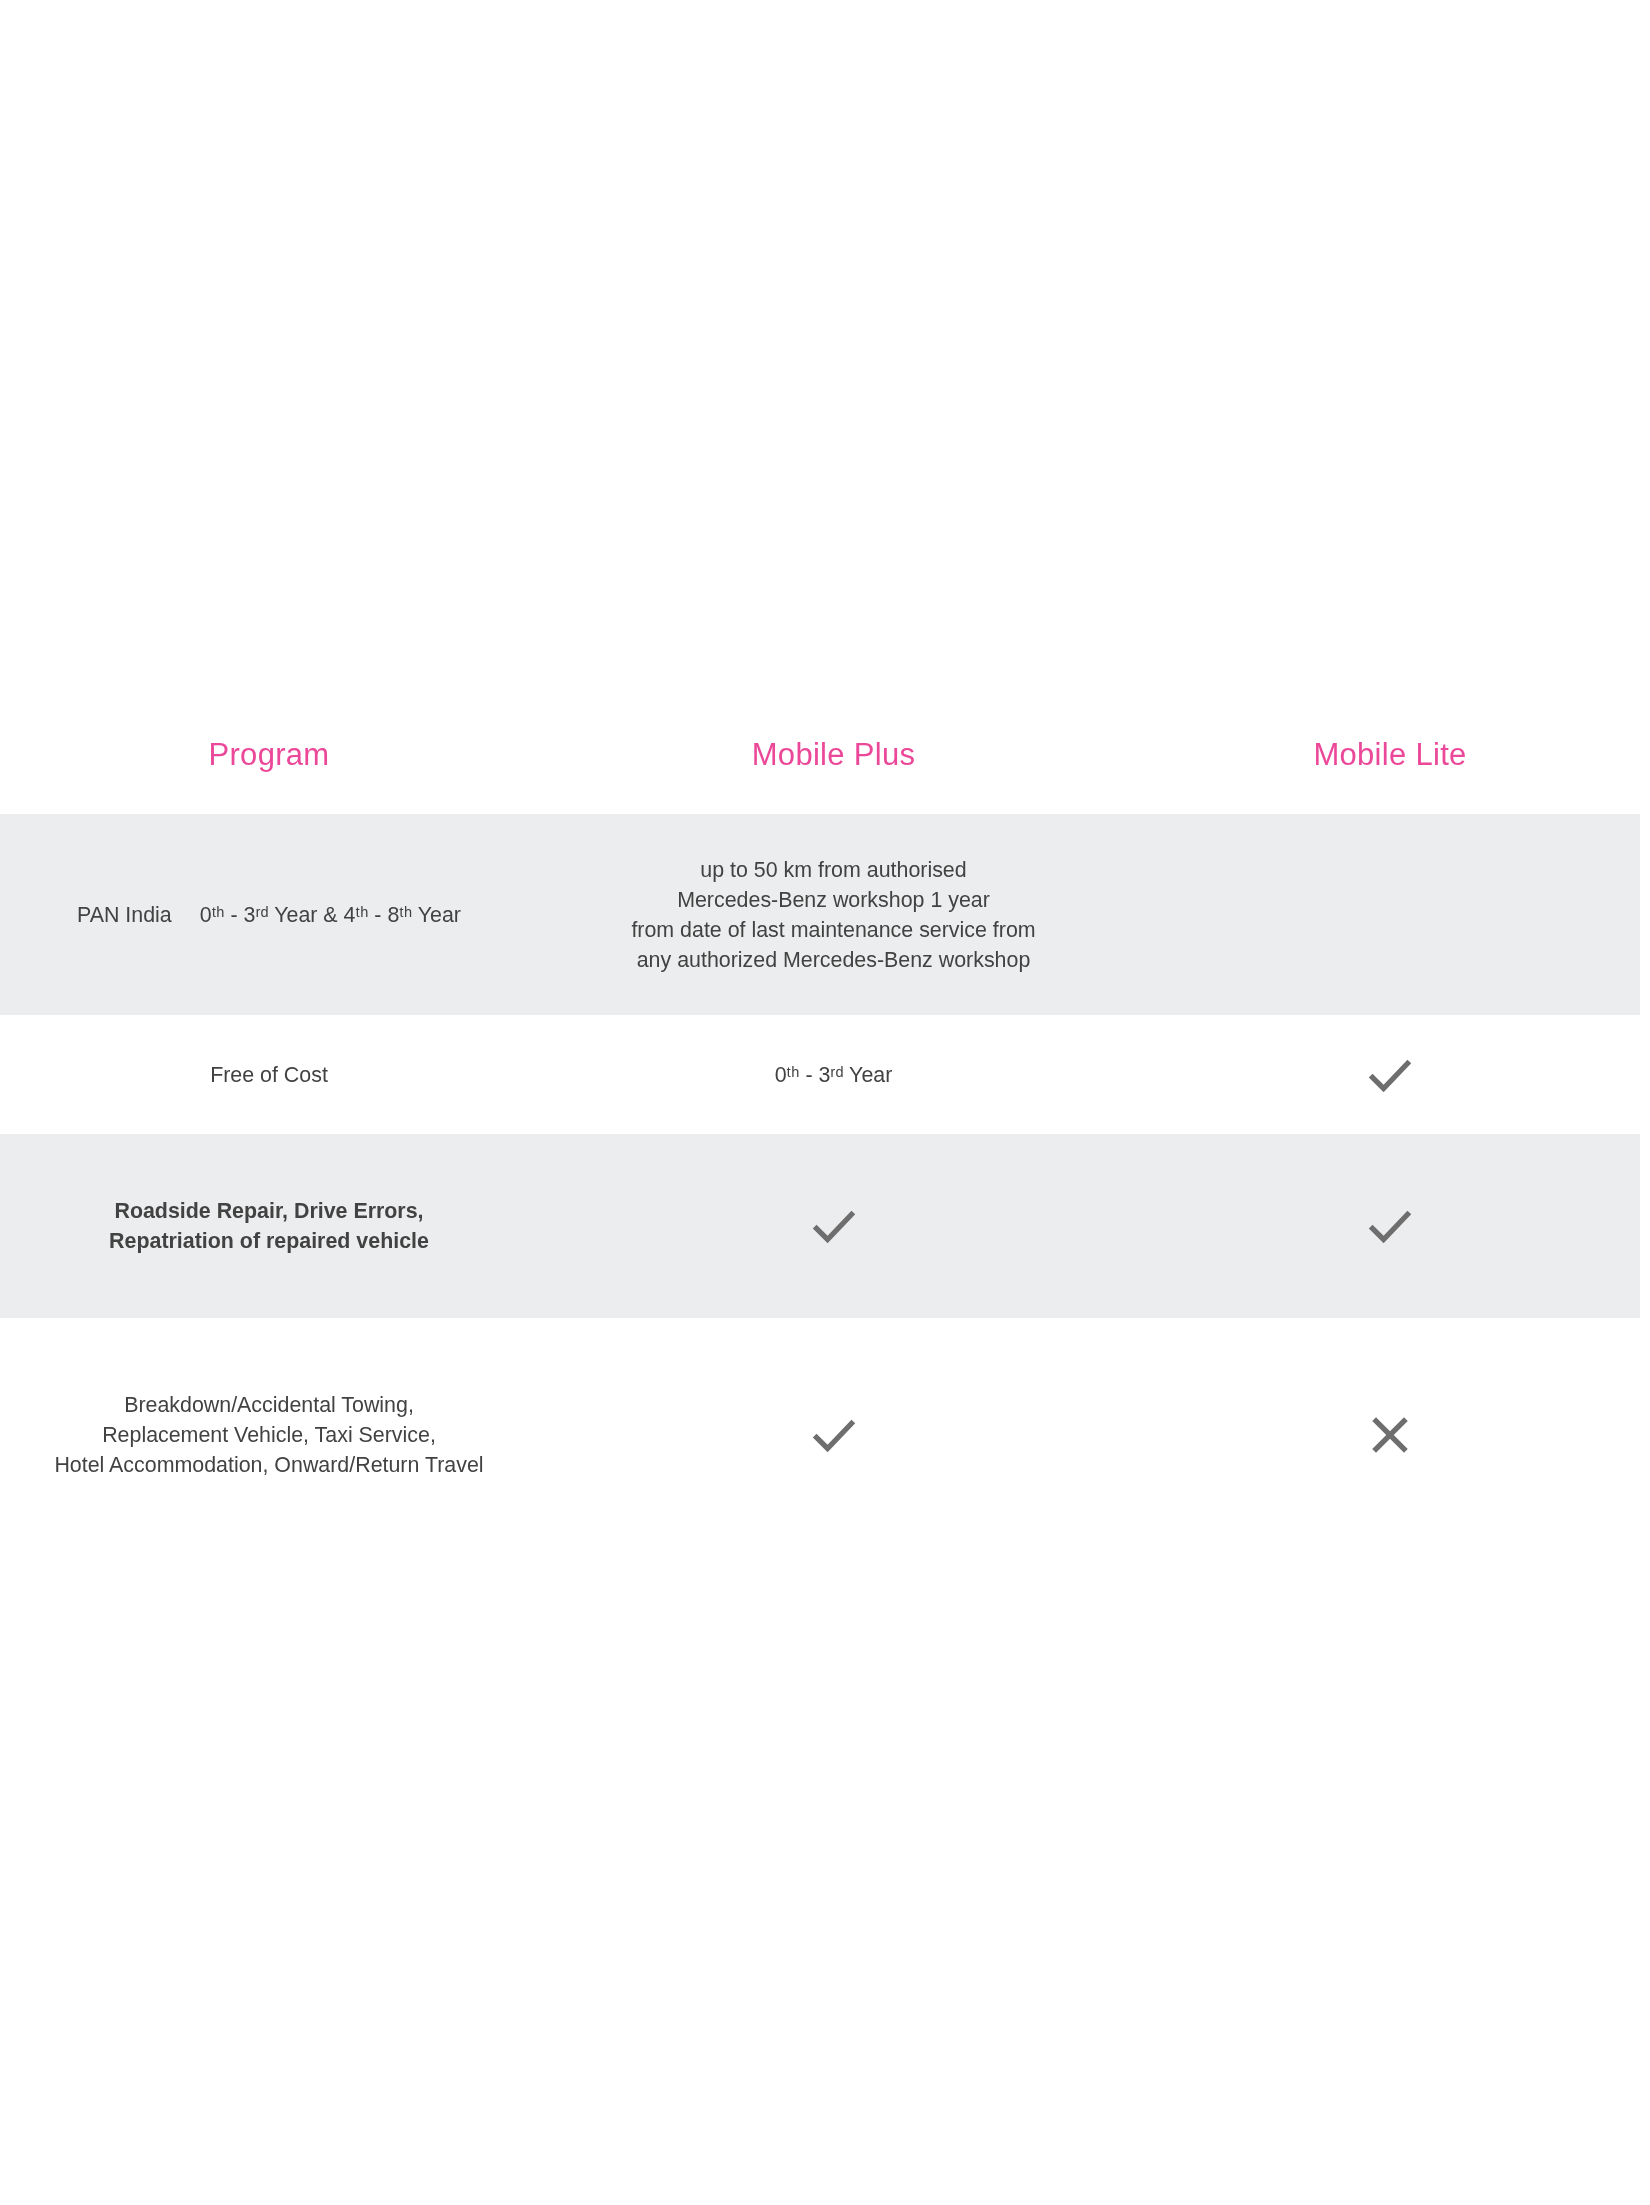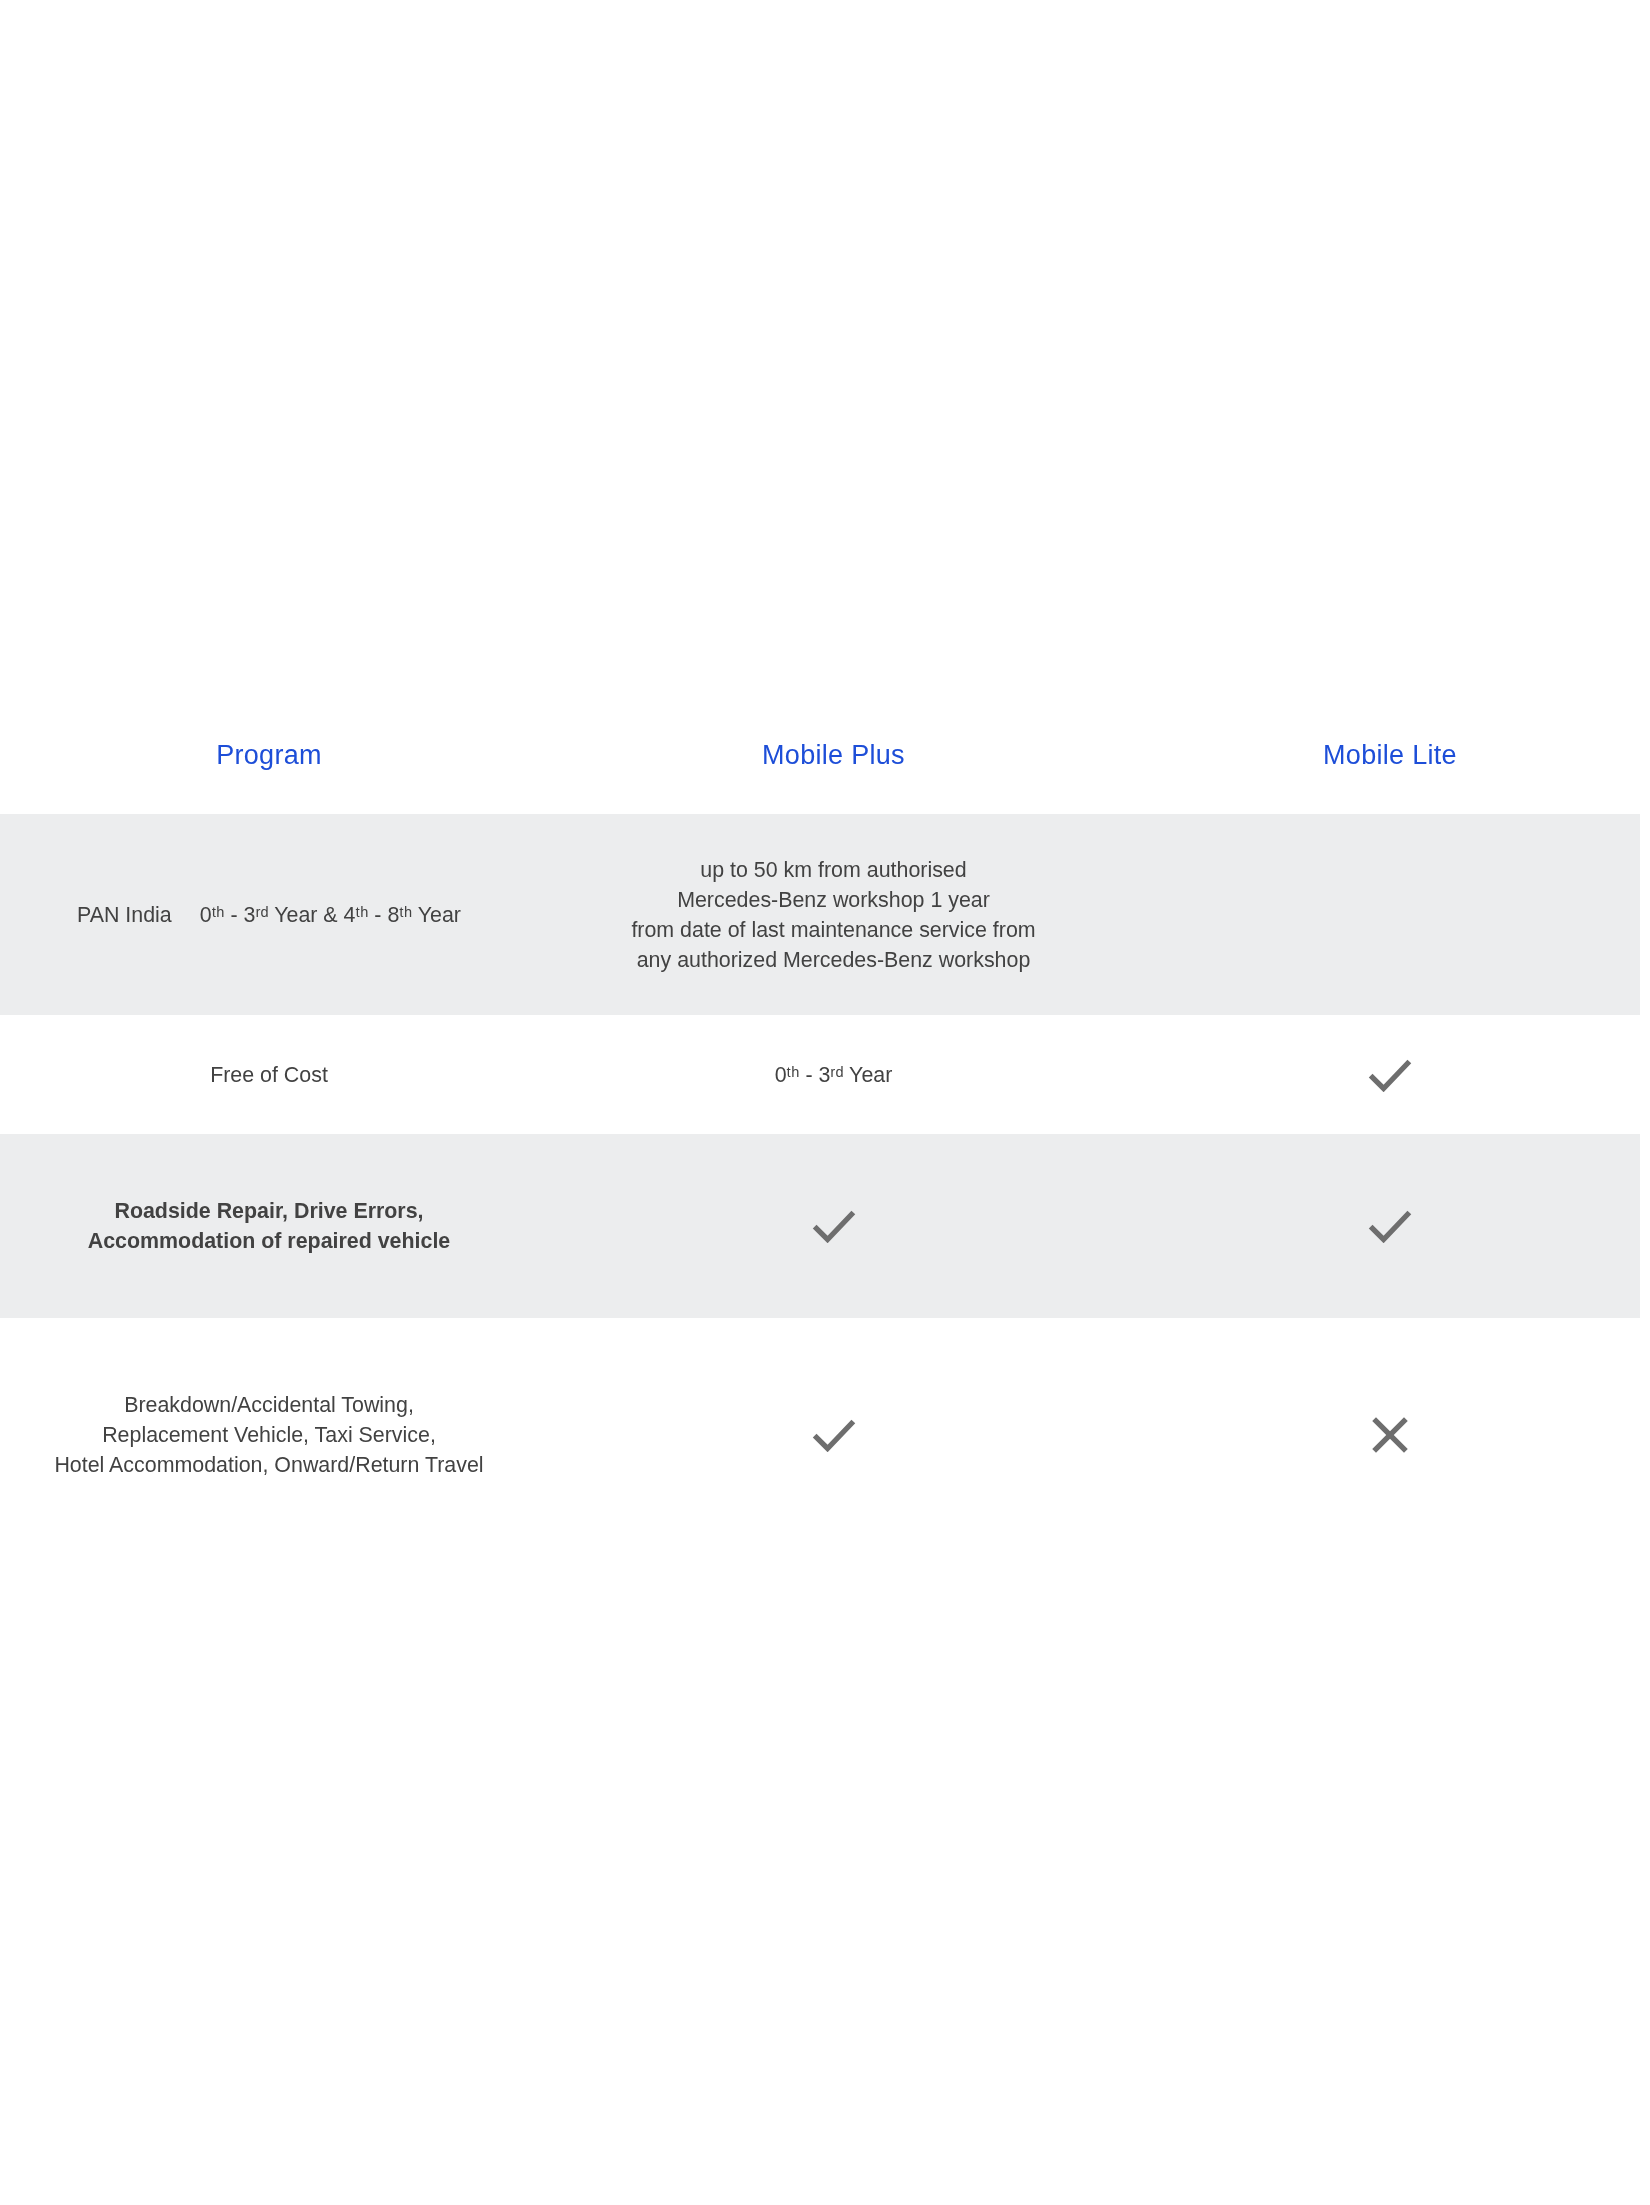--- a/index.html
+++ b/index.html
@@ -27,23 +27,23 @@
   .row.row-roadside { height: 184px; font-weight: bold; }
   .row.row-breakdown{ height: 233px; }
   .cell {
     display: flex;
     flex-direction: column;
     align-items: center;
     justify-content: center;
     text-align: center;
   }
   .col-header {
-    font-size: 27px;
+    font-size: 31px;
     line-height: 36px;
-    color: #1d4ed8;
+    color: #ec4899;
     letter-spacing: 0.3px;
     white-space: nowrap;
   }
   .body-text {
     font-size: 21.4px;
     line-height: 30px;
     color: #424242;
   }
   .line { display: block; white-space: nowrap; }
   .para-gap { display: flex; gap: 28px; align-items: center; }
@@ -95,21 +95,21 @@
         <svg width="44" height="34" viewBox="0 0 74 58">
             <polyline points="4,30 26,52 70,6" fill="none" stroke="#6e6e6e" stroke-width="9"></polyline>
           </svg>
       </span>
     </div>
   </div>
 
   <div class="row row-roadside shaded">
     <div class="cell body-text">
       <span class="line">Roadside Repair, Drive Errors,</span>
-      <span class="line">Accommodation of repaired vehicle</span>
+      <span class="line">Repatriation of repaired vehicle</span>
     </div>
     <div class="cell">
       <span class="mark-check">
         <svg width="44" height="34" viewBox="0 0 74 58">
             <polyline points="4,30 26,52 70,6" fill="none" stroke="#6e6e6e" stroke-width="9"></polyline>
           </svg>
       </span>
     </div>
     <div class="cell">
       <span class="mark-check">

